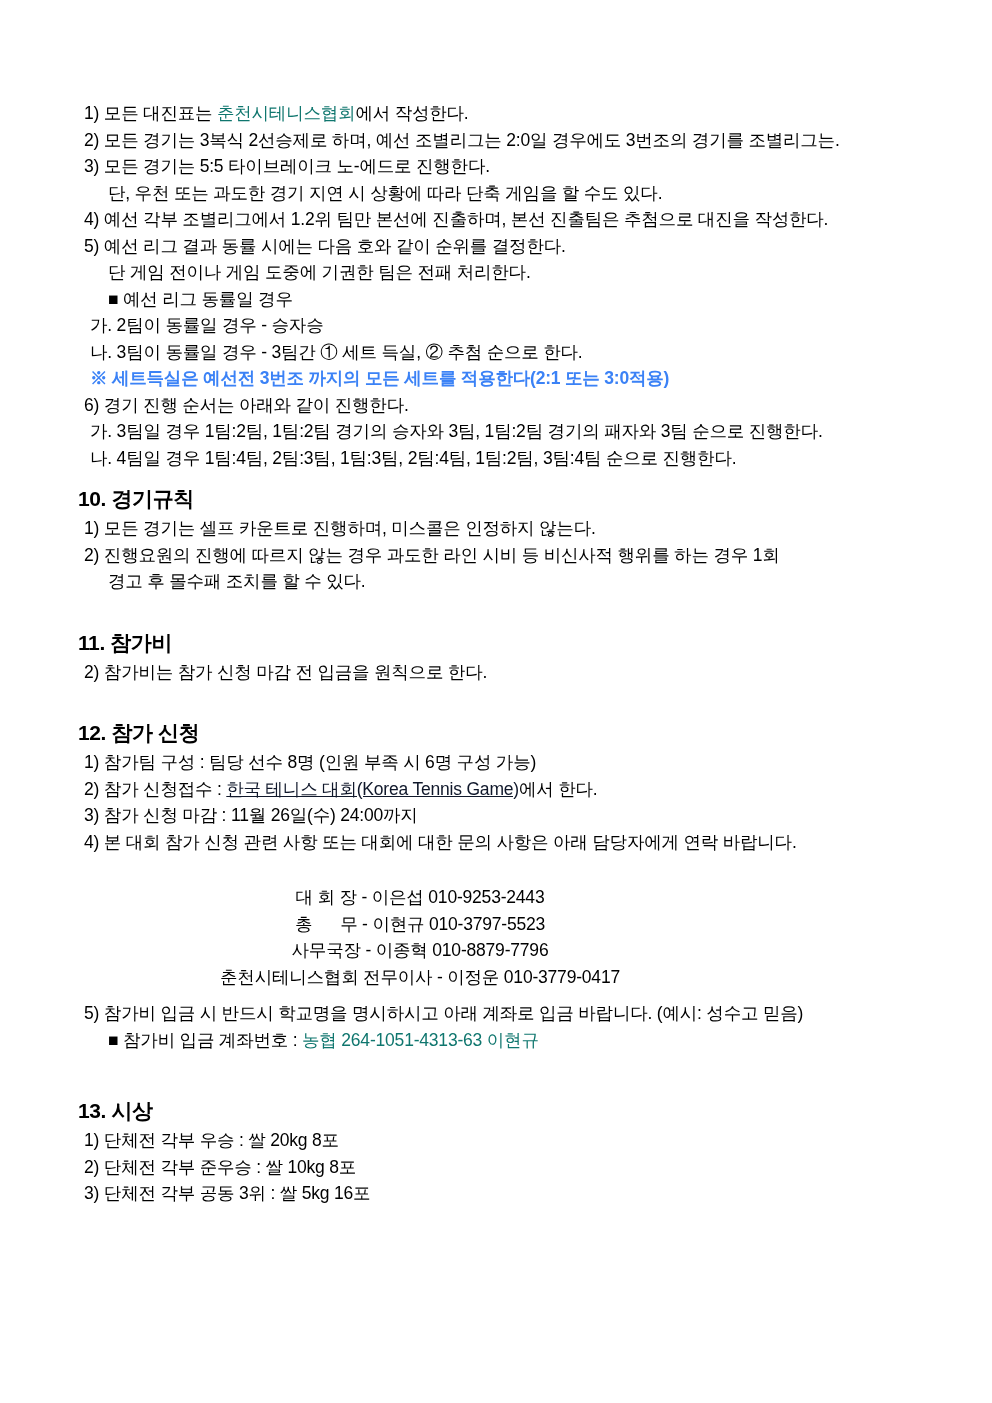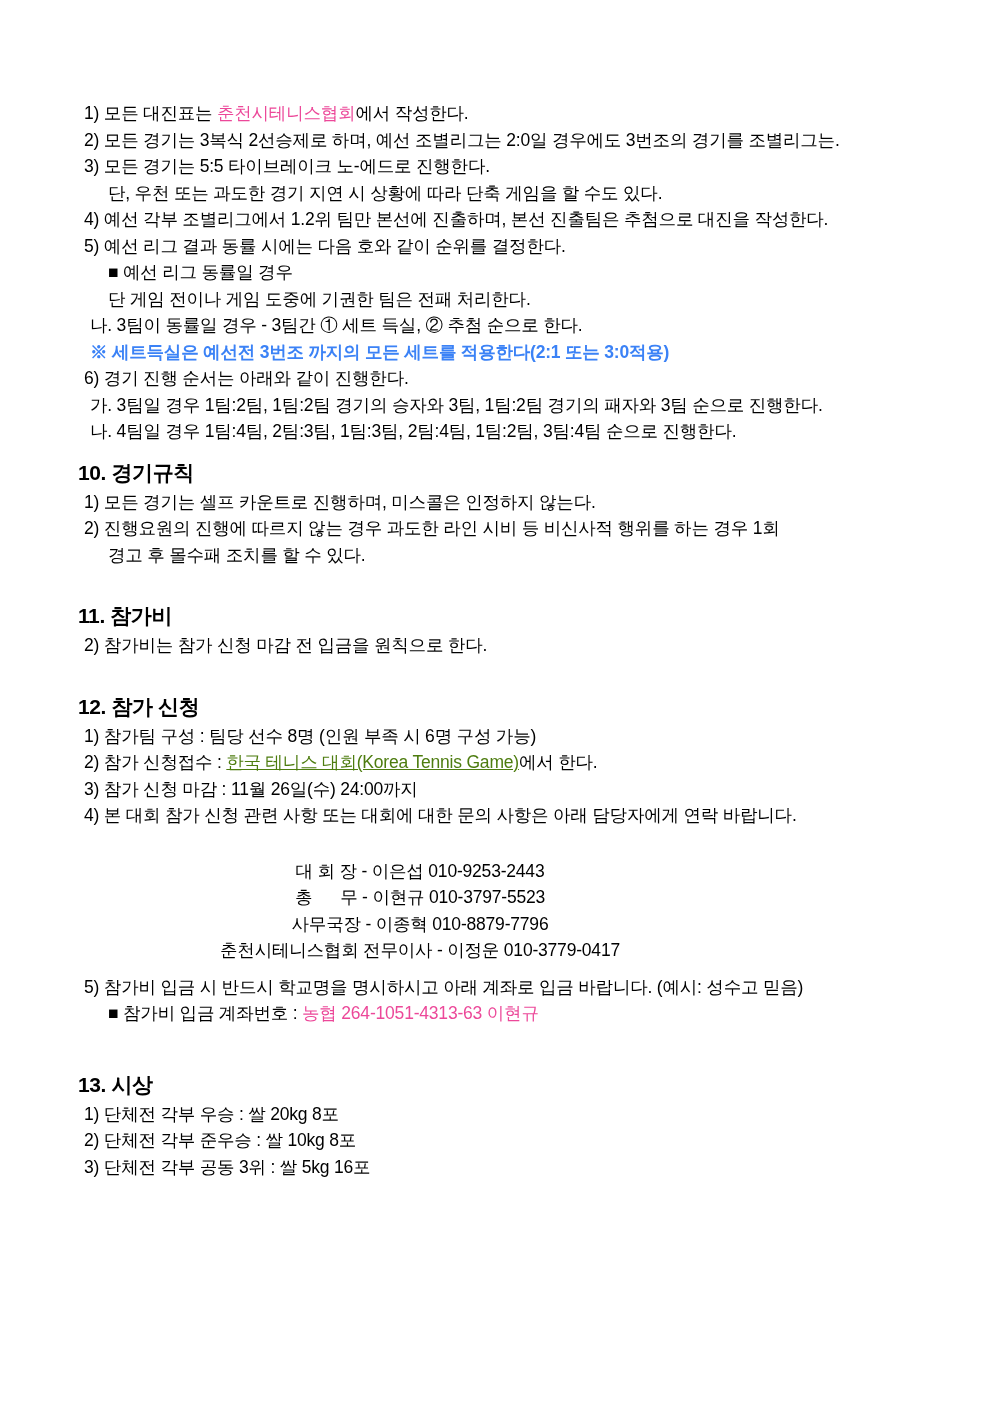--- a/index.html
+++ b/index.html
@@ -28,24 +28,24 @@
   .indent-1 { padding-left: 6px; }
   .indent-2 { padding-left: 30px; }
   .indent-3 { padding-left: 12px; }
   .heading {
     font-size: 21px;
     font-weight: bold;
     line-height: 32px;
     letter-spacing: -0.4px;
     margin-top: 12px;
   }
-  .blue { color: #ec4899; }
+  .blue { color: #0f766e; }
   .red { color: #3b82f6; font-weight: bold; }
   .purple-link {
-    color: #4d7c0f;
+    color: #0f172a;
     text-decoration: underline;
   }
   .bold { font-weight: normal; }
   .center-block {
     text-align: center;
     padding-right: 170px;
     margin-top: 29px;
   }
   .gap-s { height: 10px; }
   .gap-m { height: 20px; }
@@ -63,24 +63,25 @@
     <div class="line indent-1"><span>2)</span><span> 모든 경기는 3복식 2선승제로 하며, 예선 조별리그는 2:0일 경우에도 3번조의 경기를 조별리그는.</span></div>
 
     <div class="line indent-1"><span>3)</span><span> 모든 경기는 5:5 타이브레이크 노-에드로 진행한다.</span></div>
 
     <div class="line indent-2">단, 우천 또는 과도한 경기 지연 시 상황에 따라 단축 게임을 할 수도 있다.</div>
 
     <div class="line indent-1"><span>4)</span><span> 예선 각부 조별리그에서 1.2위 팀만 본선에 진출하며, 본선 진출팀은 추첨으로 대진을 작성한다.</span></div>
 
     <div class="line indent-1"><span>5)</span><span> 예선 리그 결과 동률 시에는 다음 호와 같이 순위를 결정한다.</span></div>
 
+    <div class="line indent-2">단 게임 전이나 게임 도중에 기권한 팀은 전패 처리한다.</div>
+
     <div class="line indent-2">■ 예선 리그 동률일 경우</div>
 
-    <div class="line indent-2">단 게임 전이나 게임 도중에 기권한 팀은 전패 처리한다.</div>
-
+    <div class="line indent-3">가. 2팀이 동률일 경우 - 승자승</div>
 
     <div class="line indent-3">나. 3팀이 동률일 경우 - 3팀간 ① 세트 득실, ② 추첨 순으로 한다.</div>
 
     <div class="line indent-3 red">※ 세트득실은 예선전 3번조 까지의 모든 세트를 적용한다(2:1 또는 3:0적용)</div>
 
     <div class="line indent-1"><span>6)</span><span> 경기 진행 순서는 아래와 같이 진행한다.</span></div>
 
     <div class="line indent-3">가. 3팀일 경우 1팀:2팀, 1팀:2팀 경기의 승자와 3팀, 1팀:2팀 경기의 패자와 3팀 순으로 진행한다.</div>
 
     <div class="line indent-3">나. 4팀일 경우 1팀:4팀, 2팀:3팀, 1팀:3팀, 2팀:4팀, 1팀:2팀, 3팀:4팀 순으로 진행한다.</div>

